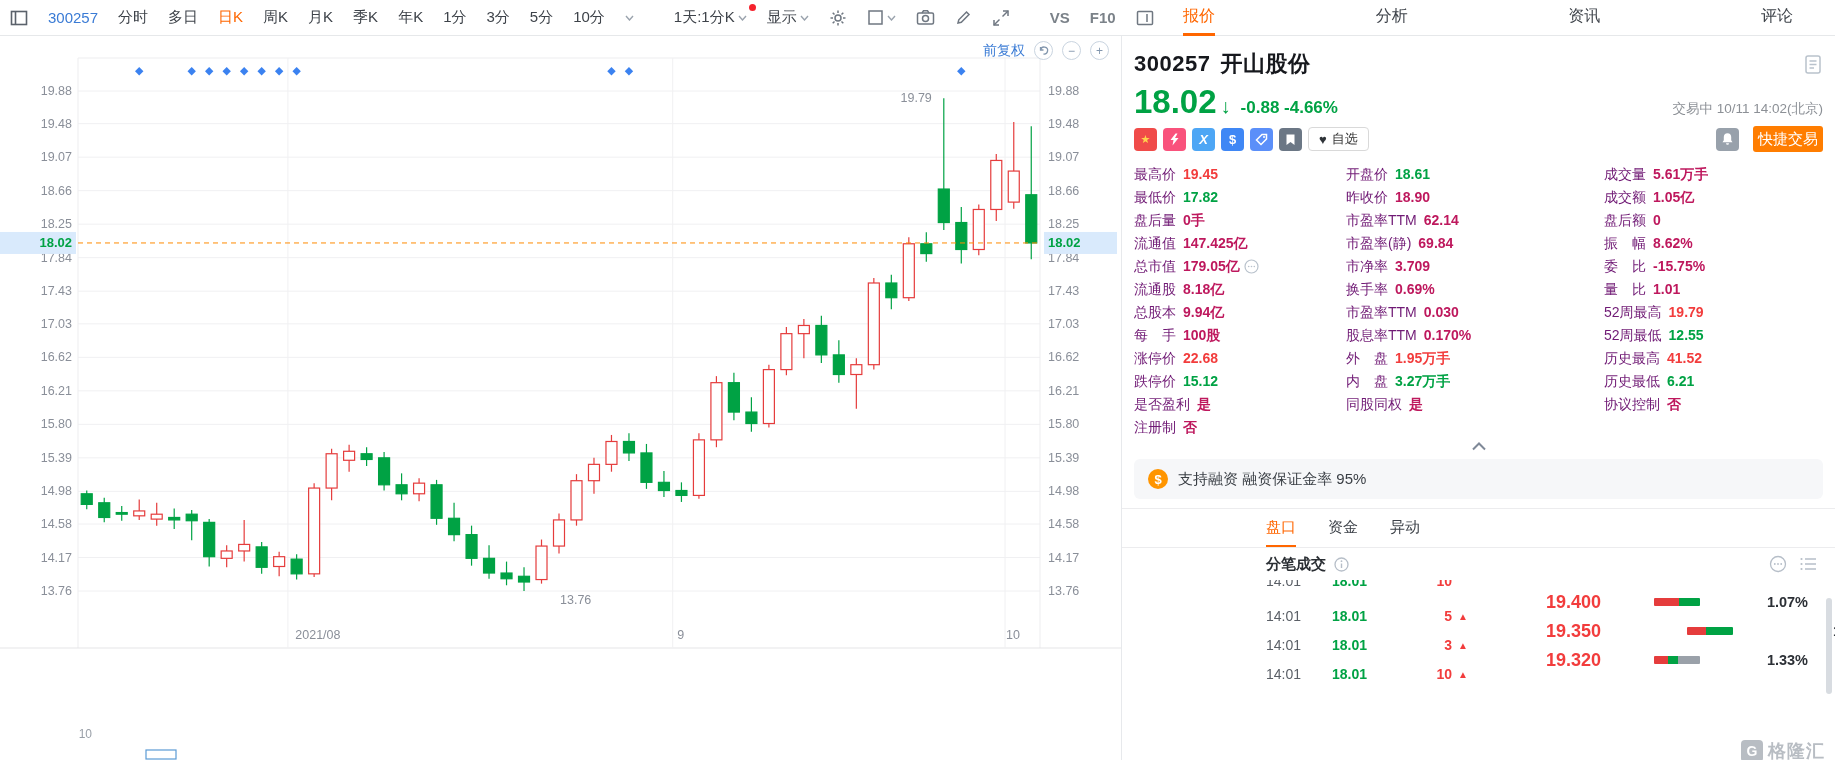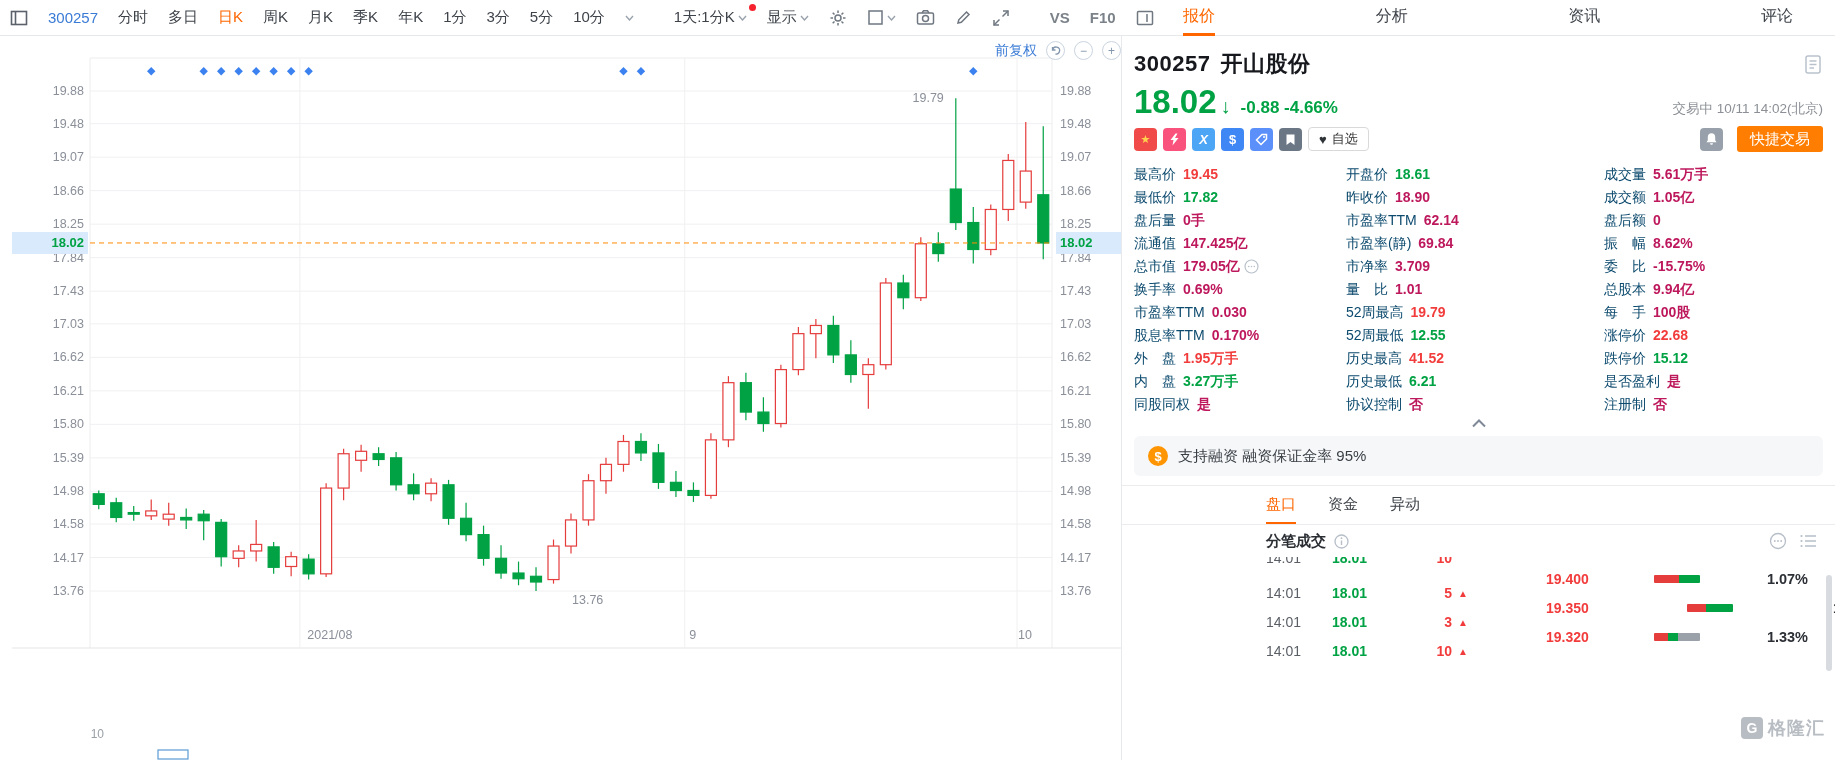--- a/index.html
+++ b/index.html
@@ -10,64 +10,64 @@
   .tb-item.sel{color:#ff6600;}
   .code-link{color:#3a7bd5;}
   .sep{width:1px;height:18px;background:#e3e6e9;}
   .caret{margin-left:3px;}
   .icon-btn{display:flex;align-items:center;cursor:pointer;}
   .rel{position:relative;}
   .dot{position:absolute;top:-4px;right:-9px;width:7px;height:7px;background:#f5222d;border-radius:50%;}
   .tb-right{flex:1;display:flex;align-items:stretch;justify-content:space-between;padding:0 42px;font-size:16px;}
   .ptab{display:flex;align-items:center;height:36px;box-sizing:border-box;cursor:pointer;color:#3e434a;border-bottom:3px solid transparent;}
   .ptab.sel{color:#ff6600;border-bottom-color:#ff6600;}
-  .chart-wrap{position:absolute;left:12px;top:36px;width:1121px;height:724px;}
+  .chart-wrap{position:absolute;left:0;top:36px;width:1121px;height:724px;}
   .adjust-row{position:absolute;right:12px;top:5px;display:flex;align-items:center;gap:9px;z-index:3;}
   .adjust-label{color:#3a7bd5;font-size:14px;cursor:pointer;}
   .circle-btn{width:19px;height:19px;border:1px solid #c9d4e0;border-radius:50%;color:#8296ad;display:flex;align-items:center;justify-content:center;font-size:12px;box-sizing:border-box;cursor:pointer;background:#fff;}
   .panel{position:absolute;left:1121px;top:36px;width:714px;height:724px;border-left:1px solid #e7e9ec;box-sizing:border-box;padding:0 12px;background:#fff;}
   .title-row{margin-top:13px;display:flex;align-items:center;}
   .stock-title{font-size:22px;font-weight:bold;color:#16181d;letter-spacing:.5px;}
   .stock-title .name{margin-left:10px;}
   .doc-icon{margin-left:auto;margin-right:2px;}
   .price-row{margin-top:4px;display:flex;align-items:baseline;height:36px;}
   .big-price{font-size:33px;font-weight:bold;color:#00a244;}
   .price-arrow{font-size:20px;font-weight:bold;color:#00a244;margin-left:4px;}
   .chg{font-size:17px;font-weight:bold;color:#00a244;margin-left:10px;}
   .status{margin-left:auto;font-size:13.5px;color:#8c9096;}
   .badge-row{margin-top:7px;display:flex;align-items:center;gap:6px;height:26px;}
   .badge{width:23px;height:23px;border-radius:4px;display:flex;align-items:center;justify-content:center;color:#fff;font-size:13px;font-weight:bold;}
   .fav-btn{height:24px;border:1px solid #d9d9d9;border-radius:4px;display:flex;align-items:center;padding:0 10px;gap:5px;font-size:13px;color:#333;cursor:pointer;background:#fff;}
   .fav-heart{color:#2e3338;}
   .bell-badge{margin-left:auto;}
-  .quick-trade{height:26px;background:#ff7d00;color:#fff;font-size:15px;border:none;border-radius:3px;padding:0 13px;margin-left:8px;cursor:pointer;}
+  .quick-trade{height:26px;background:#ff7d00;color:#fff;font-size:15px;border:none;border-radius:3px;padding:0 5px;margin-left:8px;cursor:pointer;}
   .stats{margin-top:11px;display:grid;grid-template-columns:212px 258px 1fr;font-size:14px;line-height:23px;}
   .cell{display:flex;align-items:center;white-space:nowrap;}
-  .cell .lbl{color:#0c4a6e;}
+  .cell .lbl{color:#701a75;}
   .cell .val{margin-left:7px;font-weight:bold;}
   .c-dark{color:#be185d;} .c-red{color:#f23c3c;} .c-green{color:#00a244;}
   .chev{display:flex;justify-content:center;margin-top:3px;height:12px;}
   .fin-box{margin-top:5px;height:40px;background:#f6f7f9;border-radius:6px;display:flex;align-items:center;padding:0 14px;gap:10px;}
   .fin-ic{width:20px;height:20px;border-radius:50%;background:#ff9500;color:#fff;font-size:13px;font-weight:bold;display:flex;align-items:center;justify-content:center;}
   .fin-text{font-size:15px;color:#3a3f45;}
   .divider{border-top:1px solid #ececee;margin:9px -12px 0 -12px;}
   .subtabs{display:flex;padding-left:132px;gap:32px;height:38px;align-items:center;font-size:15px;}
   .stab{height:38px;display:flex;align-items:center;box-sizing:border-box;border-bottom:2px solid transparent;cursor:pointer;color:#3c4148;}
   .stab.sel{color:#ff6600;border-bottom-color:#ff6600;}
   .tick-header{height:32px;display:flex;align-items:center;padding-left:132px;}
   .tick-title{font-size:15px;color:#2a2e33;font-weight:bold;}
   .th-icons{margin-left:auto;display:flex;gap:12px;align-items:center;padding-right:6px;}
   .tick-area{position:relative;height:189px;overflow:hidden;margin:0 -12px;}
   .trow{position:absolute;left:144px;height:20px;display:flex;align-items:center;font-size:14px;white-space:nowrap;}
   .t-time{width:52px;color:#5a5f66;}
   .t-price{width:66px;margin-left:14px;color:#00a244;font-weight:bold;}
   .t-lots{width:30px;margin-left:24px;text-align:right;color:#f23c3c;font-weight:bold;}
   .t-arr{margin-left:6px;font-size:10px;color:#f23c3c;}
   .lrow{position:absolute;left:424px;height:20px;display:flex;align-items:center;white-space:nowrap;}
-  .l-price{width:64px;font-size:14px;color:#f23c3c;font-weight:bold;}
+  .l-price{width:64px;font-size:18px;color:#f23c3c;font-weight:bold;}
   .l-bar{margin-left:44px;width:46px;height:8px;display:flex;border-radius:1px;overflow:hidden;}
   .l-pct{margin-left:46px;width:62px;text-align:right;font-size:14.5px;color:#2c3036;font-weight:bold;}
   .sb{position:absolute;right:3px;top:18px;width:6px;height:96px;background:#d8dce1;border-radius:3px;}
   .wm{position:absolute;right:10px;bottom:6px;display:flex;align-items:center;gap:5px;opacity:.8;}
   .wm-logo{width:22px;height:22px;background:#a7adb5;color:#fff;font-weight:bold;font-size:14px;border-radius:4px;display:flex;align-items:center;justify-content:center;}
   .wm-text{font-size:18px;color:#a7adb5;font-weight:bold;letter-spacing:1px;}
   svg{display:block;}
 </style>
 </head>
 <body>
@@ -501,20 +501,24 @@
       </div>
       <div class="cell">
         <span class="lbl">市净率</span>
         <span class="val c-dark">3.709</span>
       </div>
       <div class="cell">
         <span class="lbl">委　比</span>
         <span class="val c-dark">-15.75%</span>
       </div>
       <div class="cell">
+        <span class="lbl">流通股</span>
+        <span class="val c-dark">8.18亿</span>
+      </div>
+      <div class="cell">
         <span class="lbl">换手率</span>
         <span class="val c-dark">0.69%</span>
       </div>
       <div class="cell">
         <span class="lbl">量　比</span>
         <span class="val c-dark">1.01</span>
       </div>
       <div class="cell">
         <span class="lbl">总股本</span>
         <span class="val c-dark">9.94亿</span>

